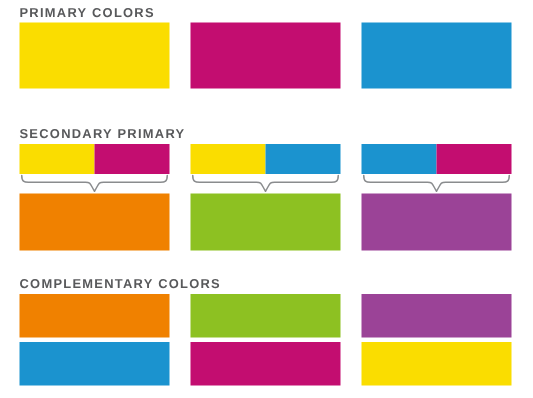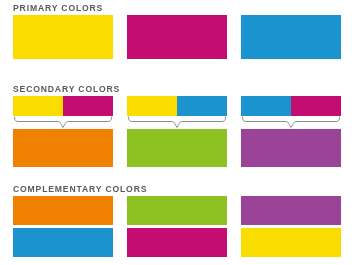--- a/index.html
+++ b/index.html
@@ -87,21 +87,21 @@
       </div>
 
       <div class="col">
         <span class="swatch-single" style="background-color: rgb(27, 147, 207);"></span>
       </div>
 
     </div>
   </div>
 
   <div class="section" id="section-secondary">
-    <div class="section-heading">SECONDARY COLORS</div>
+    <div class="section-heading">SECONDARY PRIMARY</div>
     <div class="cols">
 
       <div class="col">
         <div class="mix-pair">
           <span style="background-color: rgb(250, 221, 0);"></span>
           <span style="background-color: rgb(195, 13, 112);"></span>
         </div>
         <div class="brace-wrap">
           <svg viewBox="0 0 100 13" preserveAspectRatio="none" aria-hidden="true">
             <path d="M1.5,1 C1.5,5 3,5.5 6,5.5 L44,5.5 C47.5,5.5 47,6.5 50,11.5

